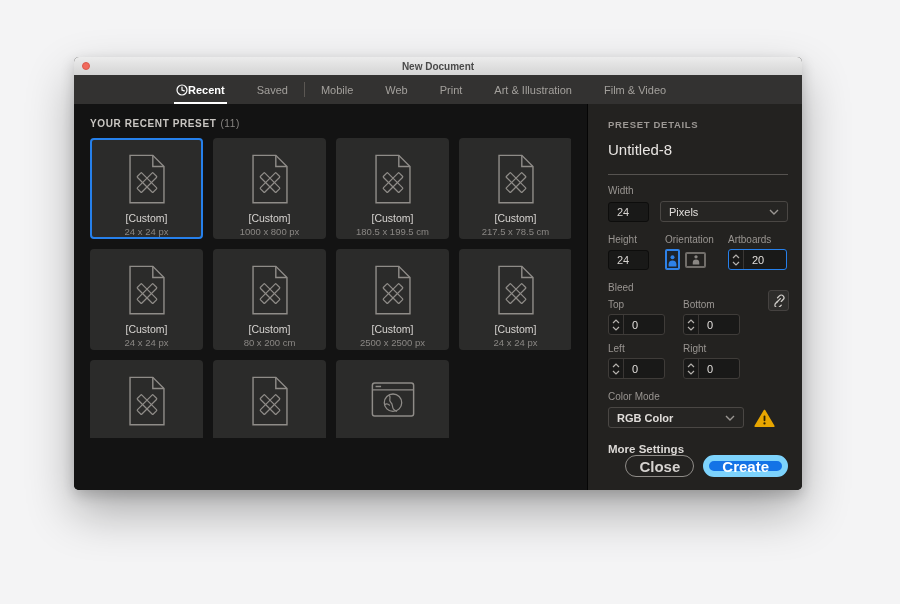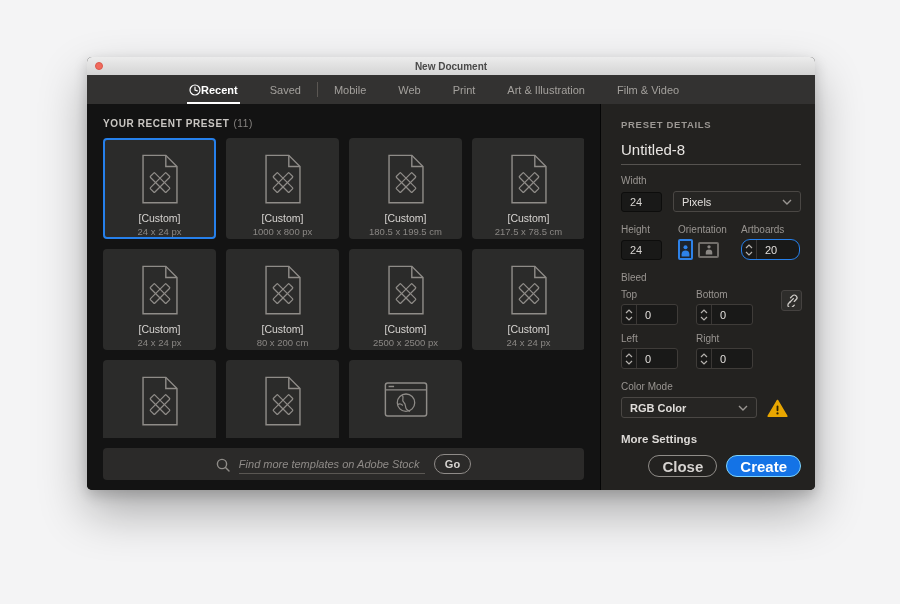--- a/index.html
+++ b/index.html
@@ -3,21 +3,21 @@
 <meta charset="utf-8">
 <style>
   * { margin:0; padding:0; box-sizing:border-box; }
   html,body { width:900px; height:604px; }
   body {
     font-family:"Liberation Sans","DejaVu Sans",sans-serif;
     background:#f4f4f5;
     position:relative; overflow:hidden;
   }
   .dialog {
-    position:absolute; left:87px; top:57px; width:728px; height:433px;
+    position:absolute; left:74px; top:57px; width:728px; height:433px;
     border-radius:5px; overflow:hidden;
     box-shadow:0 22px 48px rgba(0,0,0,.30), 0 5px 14px rgba(0,0,0,.18);
     display:flex; flex-direction:column; background:#141414;
   }
   
   .titlebar {
     height:18px; flex:0 0 18px;
     background:linear-gradient(#ececec,#d4d4d4);
     position:relative; display:flex; align-items:center; justify-content:center;
   }
@@ -77,21 +77,21 @@
     font-family:"Liberation Sans","DejaVu Sans",sans-serif;
   }
   
   .right {
     flex:1; background:#232220; border-left:1px solid #050505;
     position:relative; padding:15px 14px 13px 20px; color:#d6d3d0;
   }
   .preset-heading { font-size:9.5px; letter-spacing:.7px; color:#9c9894; font-weight:bold; }
   .doc-name {
     margin-top:11px; font-size:15px; color:#e8e5e2;
-    padding-bottom:6px; border-bottom:1px solid #565350;
+    padding-bottom:16px; border-bottom:1px solid #565350;
   }
   .fld-label { font-size:10px; color:#999591; }
   .mt12 { margin-top:12px; } .mt10 { margin-top:10px; } .mt5 { margin-top:5px; } .mt4 { margin-top:4px; }
   .row { display:flex; align-items:center; }
   .txt-field {
     height:20px; background:#191918; border:1px solid #0d0d0c; border-radius:3px;
     font-size:11px; color:#d6d3d0; display:flex; align-items:center; padding-left:8px;
   }
   .w41 { width:41px; }
   .dropdown {
@@ -111,38 +111,38 @@
   .stepper {
     height:21px; background:#191918; border:1px solid #3f3c39; border-radius:3px;
     display:flex; align-items:stretch;
   }
   .stepper.focused { border:1.5px solid #2680eb; }
   .step-col {
     width:15px; border-right:1px solid #3a3735; display:flex; flex-direction:column;
     align-items:center; justify-content:center; gap:2px; color:#b5b2ae; cursor:pointer;
   }
   .step-val { flex:1; display:flex; align-items:center; padding-left:8px; font-size:11px; color:#e0ddda; }
-  .ab-stepper { width:59px;border-radius:9px; }
+  .ab-stepper { width:59px; }
   .bleed-grid { display:grid; grid-template-columns:57px 57px; column-gap:18px; }
   .bleed-stepper { width:57px; }
   .link-btn {
     position:absolute; right:13px; top:186px; width:21px; height:21px;
     background:#2e2d2b; border:1px solid #454240; border-radius:3px;
     display:flex; align-items:center; justify-content:center; color:#cfccc8; cursor:pointer;
   }
   .cm-row { display:flex; align-items:flex-end; gap:10px; }
   .more-settings { margin-top:15px; font-size:11.5px; color:#dcd9d6; font-weight:bold; cursor:pointer; }
   .footer-btns { position:absolute; right:14px; bottom:13px; display:flex; gap:9px; }
   .btn {
     height:22px; padding:0 13px; border-radius:11px; font-size:15px; font-weight:bold;
     display:flex; align-items:center; cursor:pointer;
     font-family:"Liberation Sans","DejaVu Sans",sans-serif;
   }
   .btn-close { background:transparent; border:1px solid #8f8c88; color:#d6d3d0; }
-  .btn-create { background:#1473e6; border:1px solid #7dd3fc; color:#ffffff; }
+  .btn-create { background:#1473e6; border:6px solid #7dd3fc; color:#ffffff; }
   svg { display:block; }
 </style>
 </head>
 <body>
 
 <div class="dialog">
 
   <div class="titlebar">
     <span class="traffic"></span>
     <span class="title">New Document</span>
@@ -318,28 +318,20 @@
             <path d="M1.5 9.5 H46.5"></path>
               <path d="M5 5.8 H11"></path>
             <circle cx="24" cy="23.5" r="9.5" stroke-width="1.4"></circle>
             <path d="M20 15.5 c2.5 3 -1.5 5 1.5 7.5 c3 2.5 1 5 3 7.5 c1 1.5 2.5 1.8 3.8 2.5" stroke-width="1.3"></path>
             <path d="M15 25.5 c2.5 -1.5 4 -0.5 5.5 1" stroke-width="1.3"></path>
           </svg>
         </div>
 
       </div>
 
-      <div class="searchbar">
-        <svg class="search-glyph" width="14" height="14" viewBox="0 0 14 14" fill="none" stroke="currentColor" stroke-width="1.4">
-          <circle cx="6" cy="6" r="4.6"></circle>
-            <path d="M9.5 9.5 L13 13" stroke-linecap="round"></path>
-        </svg>
-        <input class="search-input" type="text" placeholder="Find more templates on Adobe Stock" style="">
-        <button class="go-btn">Go</button>
-      </div>
     </div>
 
     <div class="right">
       <div class="preset-heading">PRESET DETAILS</div>
 
       <div class="doc-name">Untitled-8</div>
 
       <div class="fld-label mt10">Width</div>
       <div class="row mt5">
         <div class="txt-field w41">24</div>

